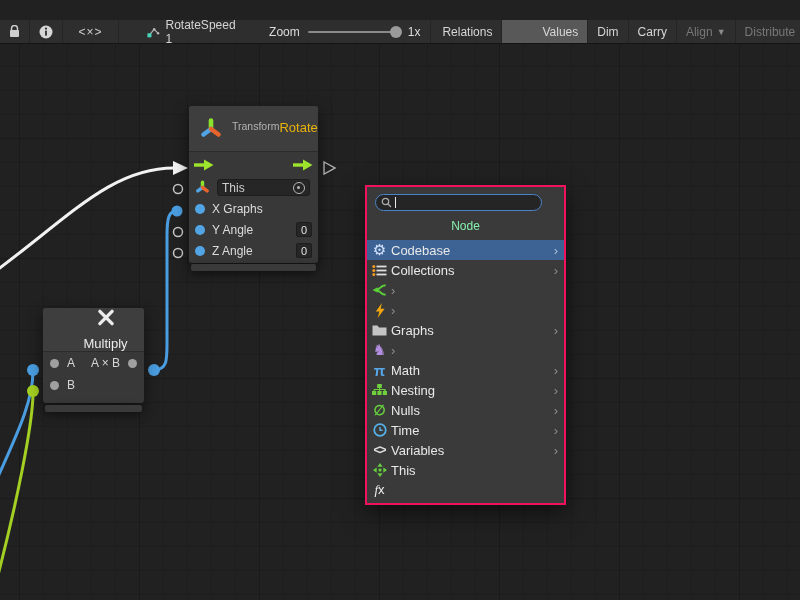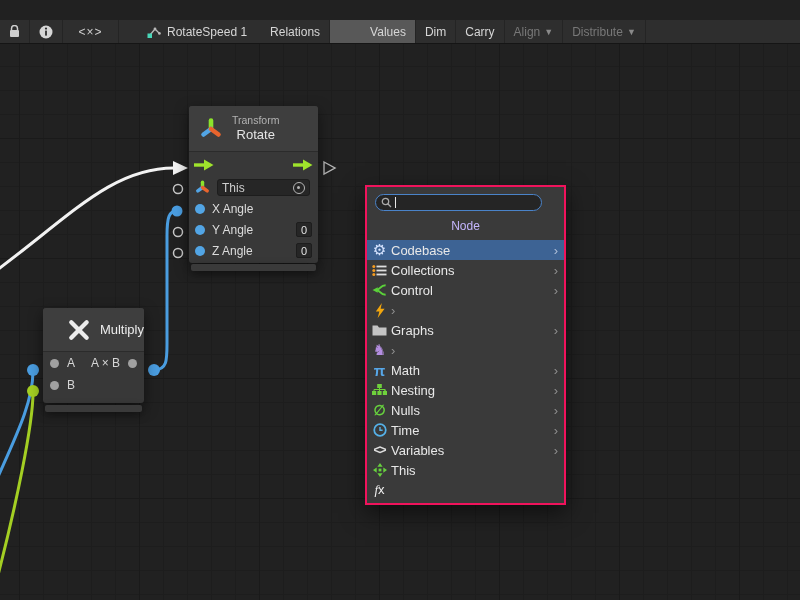--- a/index.html
+++ b/index.html
@@ -41,44 +41,44 @@
     background-position:0 94px, 19px 0, 0 22px, 19px 0; }
 
   .wires { position:absolute; left:0; top:0; width:800px; height:556px; }
 
   
   .node { position:absolute; background:#383838; border-radius:3px; box-shadow:0 5px 14px rgba(0,0,0,.5); }
   .node-footer { position:absolute; background:#3a3a3a; border-radius:2px; box-shadow:0 3px 8px rgba(0,0,0,.4); }
   .node-header { background:#3e3e3e; border-radius:3px 3px 0 0; border-bottom:1px solid #2b2b2b; display:flex; align-items:center; }
   .t-node { left:189px; top:62px; width:129px; height:157px; }
   .t-node .node-header { height:46px; padding-left:10px; gap:9px; }
-  .t-head-text { display:flex; flex-direction:column; line-height:1.25; }
+  .t-head-text { display:flex; flex-direction:row; line-height:1.25; }
   .t-cat { font-size:10.5px; color:#b2b2b2; }
-  .t-title { font-size:13px; color:#e5e5e5;text-align:center; }
+  .t-title { font-size:13px; color:#eab308;text-align:center; }
   .flow-row { height:25px; display:flex; align-items:center; justify-content:space-between; padding:0 5px; }
   .unit-row { height:21px; display:flex; align-items:center; padding:0 6px; gap:7px; font-size:12px; color:#dcdcdc; }
   .this-field { flex:1; height:17px; background:#262626; border:1px solid #1d1d1d; border-radius:3px; display:flex; align-items:center; padding:0 4px; font-size:12px; color:#cfcfcf; justify-content:space-between; margin-right:2px; }
   .target-ic { width:12px; height:12px; border:1.5px solid #b5b5b5; border-radius:50%; position:relative; }
   .target-ic::after { content:""; position:absolute; left:3px; top:3px; width:3px; height:3px; border-radius:50%; background:#b5b5b5; }
   .port-dot { width:10px; height:10px; border-radius:50%; flex:0 0 auto; }
   .dot-blue { background:var(--port-blue); }
   .dot-gray { background:#a0a0a0; width:9px; height:9px; }
   .val-box { width:16px; height:15px; background:#262626; border:1px solid #1d1d1d; border-radius:2px; color:#e0e0e0; font-size:11px; display:flex; align-items:center; justify-content:center; margin-left:2px; }
   .port-label { flex:1; }
 
   .m-node { left:43px; top:264px; width:101px; height:95px; }
-  .m-node .node-header { height:44px; padding-left:24px; gap:9px; }
+  .m-node .node-header { height:44px; padding-left:24px; gap:9px;flex-direction:column; }
   .m-title { font-size:13px; color:#ececec; }
   .m-row { height:22px; display:flex; align-items:center; padding:0 7px; gap:8px; font-size:12px; color:#d6d6d6; }
 
   
   .popup { position:absolute; left:365px; top:141px; width:201px; height:320px; background:#3a3a3a; border:2px solid var(--popup-border); box-shadow:0 8px 22px rgba(0,0,0,.55); }
   .search-wrap { margin:7px 22px 0 8px; height:17px; background:#252525; border:1px solid var(--search-border); border-radius:9px; display:flex; align-items:center; padding:0 5px; gap:3px; }
   .caret { width:1px; height:11px; background:#e8e8e8; }
-  .popup-header { text-align:center; font-size:12px; color:#c4b5fd; margin-top:8px; height:18px; }
+  .popup-header { text-align:center; font-size:12px; color:#86efac; margin-top:8px; height:18px; }
   .menu { margin-top:3px; }
   .menu-item { height:20px; display:flex; align-items:center; padding:0 6px 0 4px; font-size:13px; color:#e8e8e8; gap:3px; }
   .menu-item.selected { background:var(--selection-blue); }
   .menu-item .mi-icon { width:17px; height:16px; display:flex; align-items:center; justify-content:center; flex:0 0 auto; font-size:14px; }
   .menu-item .mi-label { flex:1; white-space:nowrap; }
   .menu-item .mi-chevron { color:#8f8f8f; font-size:13px; line-height:1; }
   .menu-item.selected .mi-chevron { color:#aebfd8; }
   .ic-knight { color:#b48ee0; font-size:15px; }
   .ic-pi { color:#57a7e8; font-weight:bold; font-size:15px; }
   .ic-null { color:#67d13e; font-weight:bold; font-size:14px; }
@@ -118,20 +118,27 @@
     <div class="tb-graphref">
       <svg width="14" height="13" viewBox="0 0 14 13">
         <path d="M3 10L8 4L12 8" stroke="#b8b8b8" stroke-width="1.3" fill="none"></path>
         <rect x="0.5" y="8.5" width="4.5" height="4.5" fill="#49d6b8"></rect>
         <circle cx="8" cy="4" r="1.4" fill="#b8b8b8"></circle>
           <circle cx="12.4" cy="8.4" r="1.4" fill="#b8b8b8"></circle>
       </svg>
       <span>RotateSpeed 1</span>
     </div>
 
+    <div class="tb-zoom">
+      <span>Zoom</span>
+      <span class="zoom-track">
+          <span class="zoom-handle"></span>
+        </span>
+      <span>1x</span>
+    </div>
 
     <div class="tb-right" id="tb-buttons">
         <div class="tb-btn">
           <span>Relations</span>
         </div>
         <div class="tb-btn active">
           <span>Values</span>
         </div>
         <div class="tb-btn">
           <span>Dim</span>
@@ -208,21 +215,21 @@
           </g>
         </svg>
         <div class="this-field">
           <span>This</span>
           <span class="target-ic"></span>
         </div>
       </div>
       <div id="t-ports">
           <div class="unit-row">
             <span class="port-dot dot-blue"></span>
-            <span class="port-label">X Angle</span>
+            <span class="port-label">X Graphs</span>
           </div>
           <div class="unit-row">
             <span class="port-dot dot-blue"></span>
             <span class="port-label">Y Angle</span>
             <span class="val-box">0</span>
           </div>
           <div class="unit-row">
             <span class="port-dot dot-blue"></span>
             <span class="port-label">Z Angle</span>
             <span class="val-box">0</span>
@@ -293,21 +300,20 @@
           <div class="menu-item">
             <span class="mi-icon">
               <svg width="15" height="14" viewBox="0 0 16 16">
                 <g fill="none" stroke="#5bd13a" stroke-width="2.2">
                   <path d="M15 2.5 C8 2.5 10 8 3.5 8"></path>
                   <path d="M15 13.5 C8 13.5 10 8 3.5 8"></path>
                 </g>
                 <polygon points="0,8 6,4.8 6,11.2" fill="#5bd13a"></polygon>
               </svg>
             </span>
-            <span class="mi-label">Control</span>
             <span class="mi-chevron">›</span>
           </div>
           <div class="menu-item">
             <span class="mi-icon">
               <svg width="12" height="15" viewBox="0 0 13 16">
                 <polygon points="8.5,0 2,9 5.8,9 4,16 11.5,6 7.2,6" fill="#f2a60d"></polygon>
               </svg>
             </span>
             <span class="mi-chevron">›</span>
           </div>

